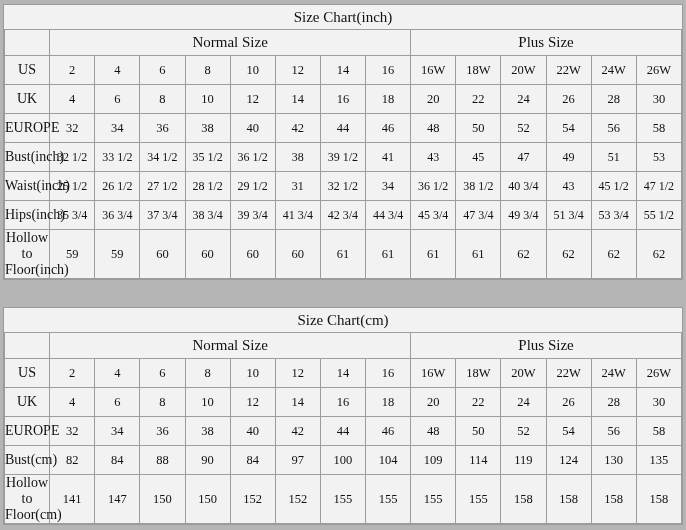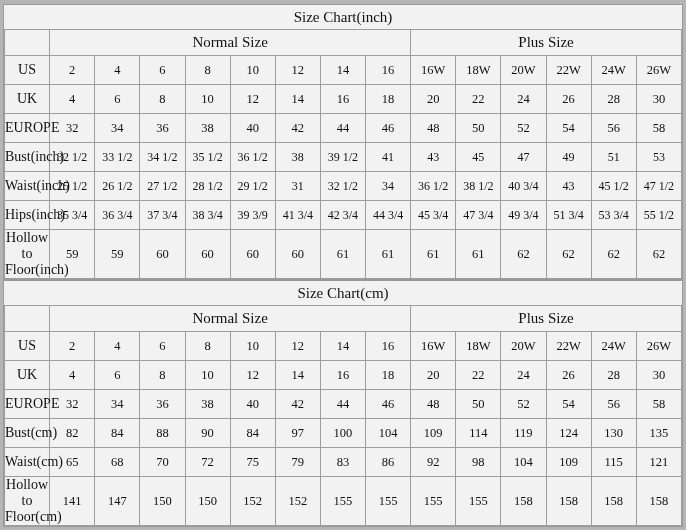--- a/index.html
+++ b/index.html
@@ -171,21 +171,21 @@
         <td class="small-val">43</td>
         <td class="small-val">45 1/2</td>
         <td class="small-val">47 1/2</td>
       </tr>
       <tr>
         <td class="label-cell">Hips(inch)</td>
         <td class="small-val">35 3/4</td>
         <td class="small-val">36 3/4</td>
         <td class="small-val">37 3/4</td>
         <td class="small-val">38 3/4</td>
-        <td class="small-val">39 3/9</td>
+        <td class="small-val">39 3/4</td>
         <td class="small-val">41 3/4</td>
         <td class="small-val">42 3/4</td>
         <td class="small-val">44 3/4</td>
         <td class="small-val">45 3/4</td>
         <td class="small-val">47 3/4</td>
         <td class="small-val">49 3/4</td>
         <td class="small-val">51 3/4</td>
         <td class="small-val">53 3/4</td>
         <td class="small-val">55 1/2</td>
       </tr>
@@ -283,37 +283,20 @@
         <td>100</td>
         <td>104</td>
         <td>109</td>
         <td>114</td>
         <td>119</td>
         <td>124</td>
         <td>130</td>
         <td>135</td>
       </tr>
       <tr>
-        <td class="label-cell">Waist(cm)</td>
-        <td>65</td>
-        <td>68</td>
-        <td>70</td>
-        <td>72</td>
-        <td>75</td>
-        <td>79</td>
-        <td>83</td>
-        <td>86</td>
-        <td>92</td>
-        <td>98</td>
-        <td>104</td>
-        <td>109</td>
-        <td>115</td>
-        <td>121</td>
-      </tr>
-      <tr>
         <td class="label-cell">Hollow to Floor(cm)</td>
         <td>141</td>
         <td>147</td>
         <td>150</td>
         <td>150</td>
         <td>152</td>
         <td>152</td>
         <td>155</td>
         <td>155</td>
         <td>155</td>

